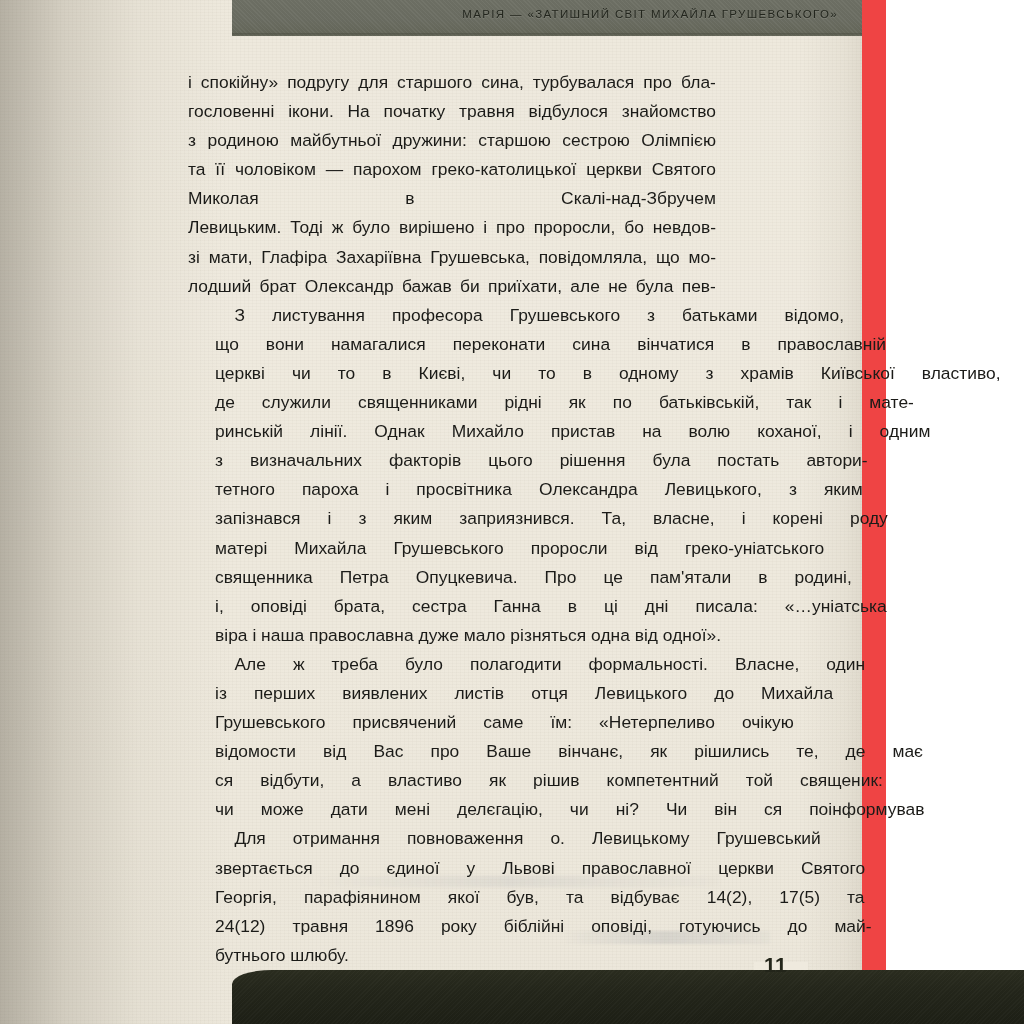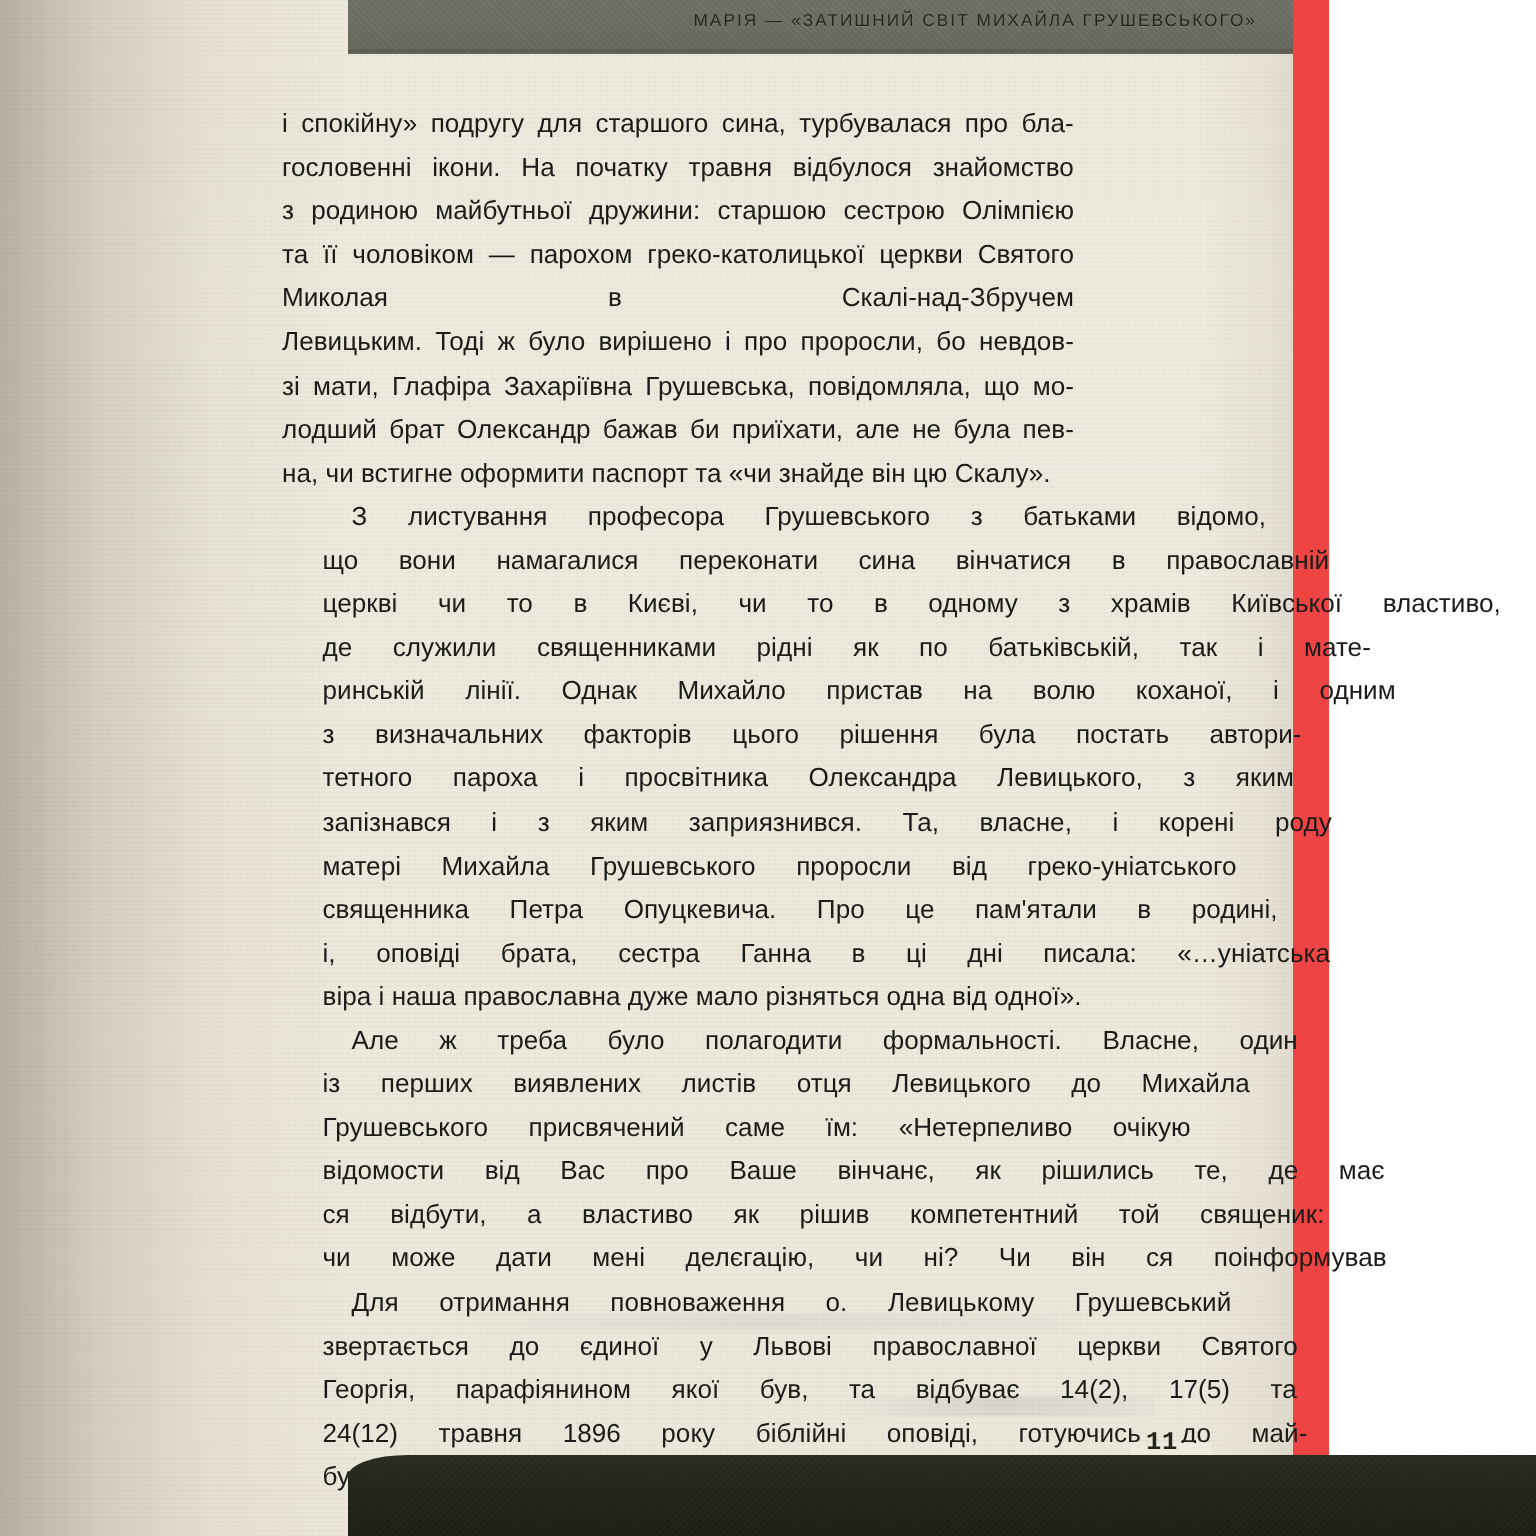--- a/index.html
+++ b/index.html
@@ -146,22 +146,22 @@
     justify-content: space-between;
     white-space: pre;
   }
   .ln.j > span { white-space: pre; }
 
   
   .folio {
     position: absolute;
     left: 764px;
     top: 953px;
-    font-family: Liberation Mono, monospace;
-    font-size: 17px;
+    font-family: Liberation Sans, sans-serif;
+    font-size: 21px;
     font-weight: 700;
     color: #23251a;
     letter-spacing: 0.5px;
   }
 
   
   .ghost {
     position: absolute;
     left: 560px;
     top: 931px;
@@ -210,21 +210,20 @@
   <div class="column" id="body-col">
       <p>
         <span class="ln j"><span>і</span><span>спокійну»</span><span>подругу</span><span>для</span><span>старшого</span><span>сина,</span><span>турбувалася</span><span>про</span><span>бла-</span></span>
         <span class="ln j"><span>гословенні</span><span>ікони.</span><span>На</span><span>початку</span><span>травня</span><span>відбулося</span><span>знайомство</span></span>
         <span class="ln j"><span>з</span><span>родиною</span><span>майбутньої</span><span>дружини:</span><span>старшою</span><span>сестрою</span><span>Олімпією</span></span>
         <span class="ln j"><span>та</span><span>її</span><span>чоловіком</span><span>—</span><span>парохом</span><span>греко-католицької</span><span>церкви</span><span>Святого</span></span>
         <span class="ln j"><span>Миколая</span><span>в</span><span>Скалі-над-Збручем</span></span>
         <span class="ln j"><span>Левицьким.</span><span>Тоді</span><span>ж</span><span>було</span><span>вирішено</span><span>і</span><span>про</span><span>проросли,</span><span>бо</span><span>невдов-</span></span>
         <span class="ln j"><span>зі</span><span>мати,</span><span>Глафіра</span><span>Захаріївна</span><span>Грушевська,</span><span>повідомляла,</span><span>що</span><span>мо-</span></span>
         <span class="ln j"><span>лодший</span><span>брат</span><span>Олександр</span><span>бажав</span><span>би</span><span>приїхати,</span><span>але</span><span>не</span><span>була</span><span>пев-</span></span>
-        <span class="ln">на, чи встигне оформити паспорт та «чи знайде він цю Скалу».</span>
       </p>
       <p class="indent">
         <span class="ln j"><span>&nbsp;&nbsp;&nbsp;&nbsp;З</span><span>листування</span><span>професора</span><span>Грушевського</span><span>з</span><span>батьками</span><span>відомо,</span></span>
         <span class="ln j"><span>що</span><span>вони</span><span>намагалися</span><span>переконати</span><span>сина</span><span>вінчатися</span><span>в</span><span>православній</span></span>
         <span class="ln j"><span>церкві</span><span>чи</span><span>то</span><span>в</span><span>Києві,</span><span>чи</span><span>то</span><span>в</span><span>одному</span><span>з</span><span>храмів</span><span>Київської</span><span>властиво,</span></span>
         <span class="ln j"><span>де</span><span>служили</span><span>священниками</span><span>рідні</span><span>як</span><span>по</span><span>батьківській,</span><span>так</span><span>і</span><span>мате-</span></span>
         <span class="ln j"><span>ринській</span><span>лінії.</span><span>Однак</span><span>Михайло</span><span>пристав</span><span>на</span><span>волю</span><span>коханої,</span><span>і</span><span>одним</span></span>
         <span class="ln j"><span>з</span><span>визначальних</span><span>факторів</span><span>цього</span><span>рішення</span><span>була</span><span>постать</span><span>автори-</span></span>
         <span class="ln j"><span>тетного</span><span>пароха</span><span>і</span><span>просвітника</span><span>Олександра</span><span>Левицького,</span><span>з</span><span>яким</span></span>
         <span class="ln j"><span>запізнався</span><span>і</span><span>з</span><span>яким</span><span>заприязнився.</span><span>Та,</span><span>власне,</span><span>і</span><span>корені</span><span>роду</span></span>

